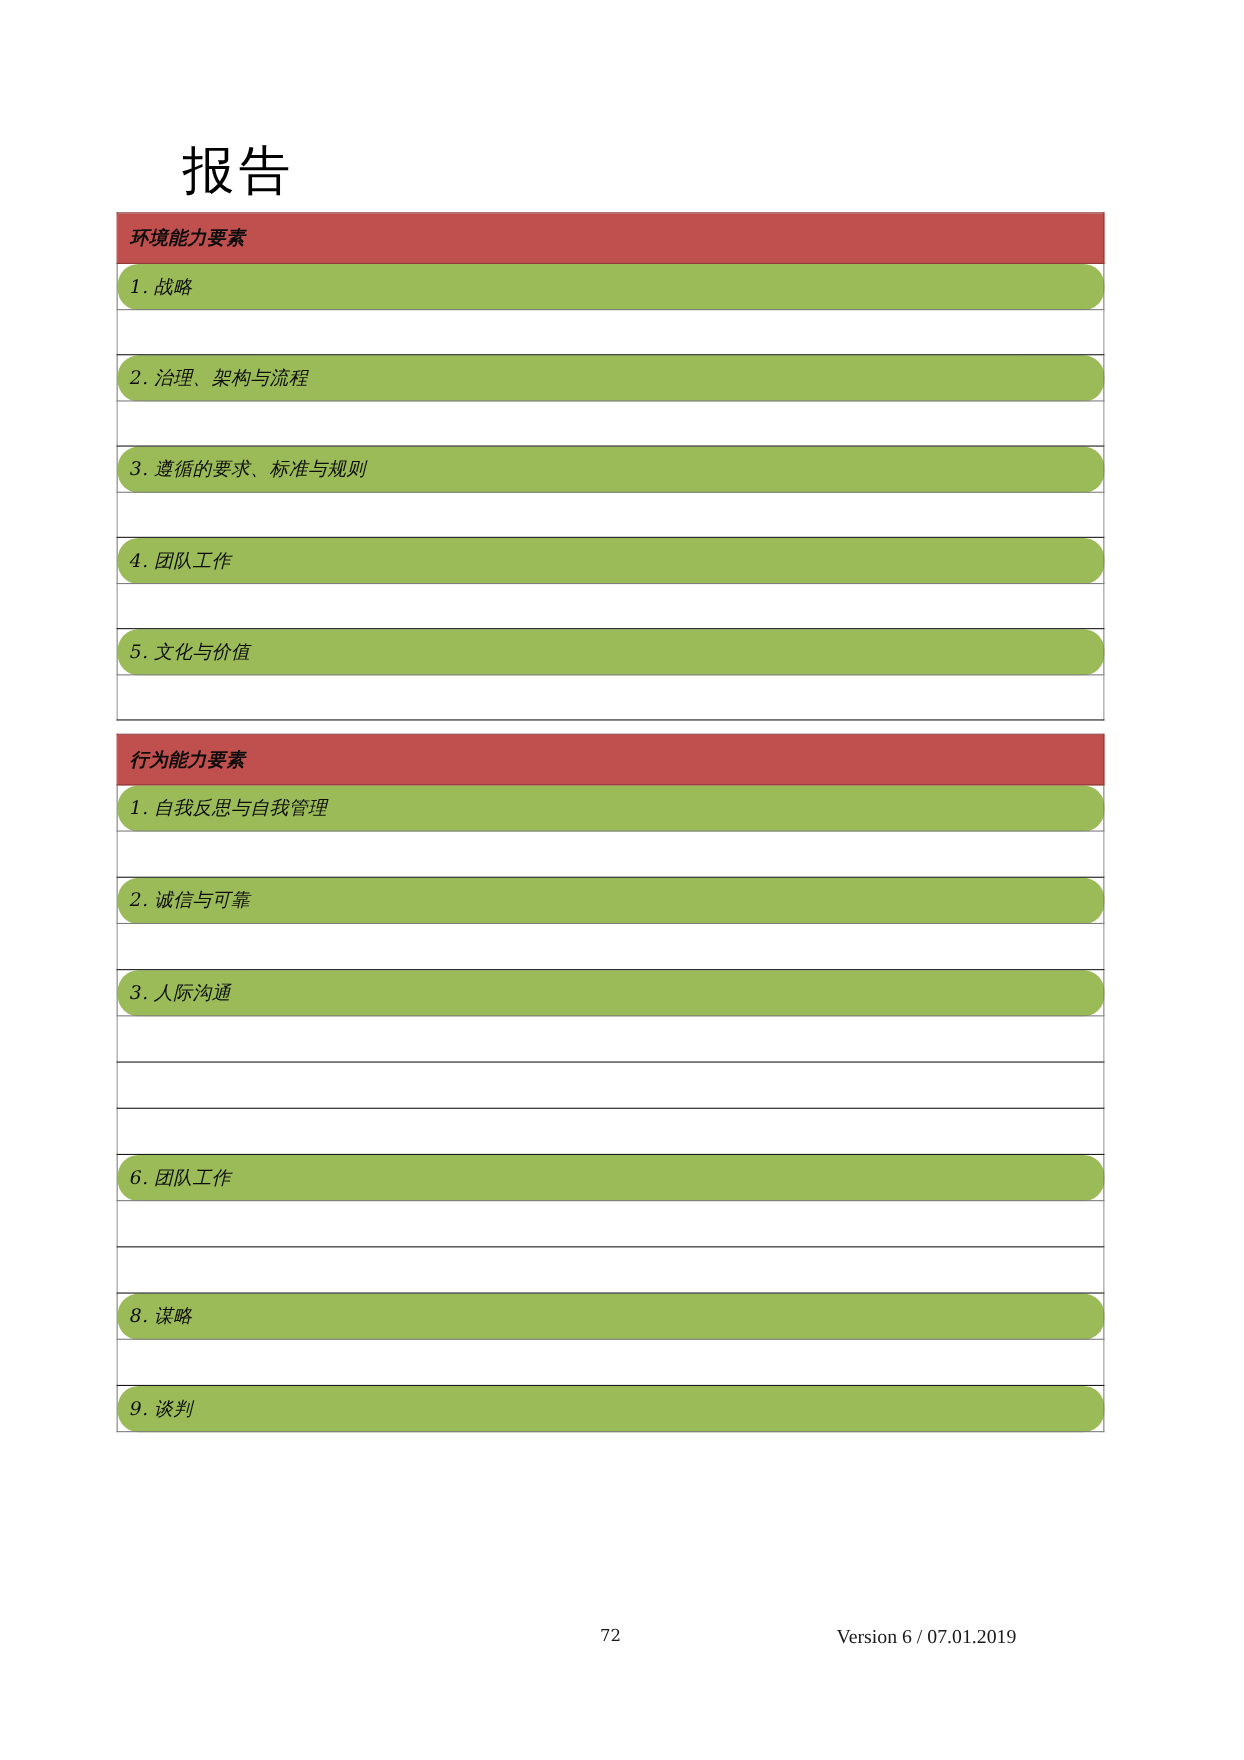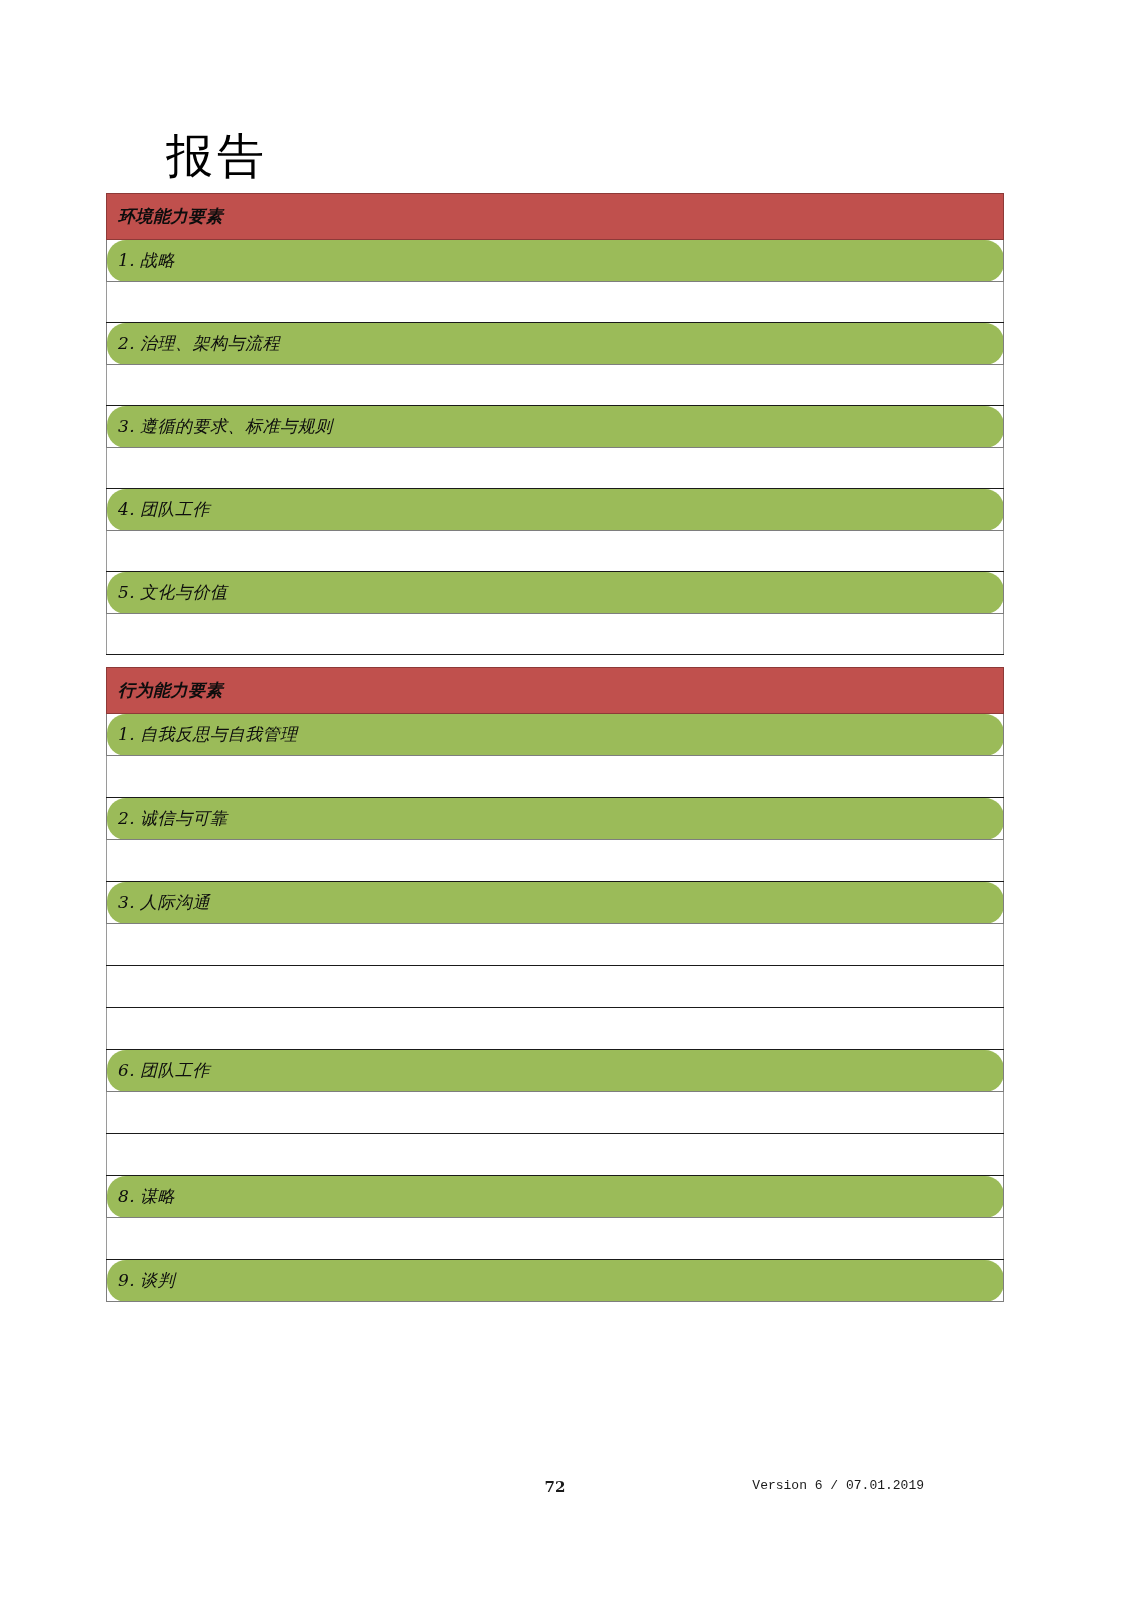--- a/index.html
+++ b/index.html
@@ -114,28 +114,27 @@
   }
   .footer-page {
     position: absolute;
     left: 0;
     top: 0;
     width: 898px;
     text-align: center;
     font-family: "DejaVu Serif", "Liberation Serif", serif;
     font-size: 15px;
     color: #1a1a1a;
-    font-weight: bold;
   }
   .footer-version {
     position: absolute;
     right: 80px;
     top: 0;
-    font-family: Liberation Mono, monospace;
-    font-size: 13px;
+    font-family: Liberation Serif, serif;
+    font-size: 18px;
     color: #1a1a1a;
     white-space: nowrap;
   }
 </style>
 </head>
 <body>
 
 <div class="page">
 
   <div class="doc-title">报告</div>

